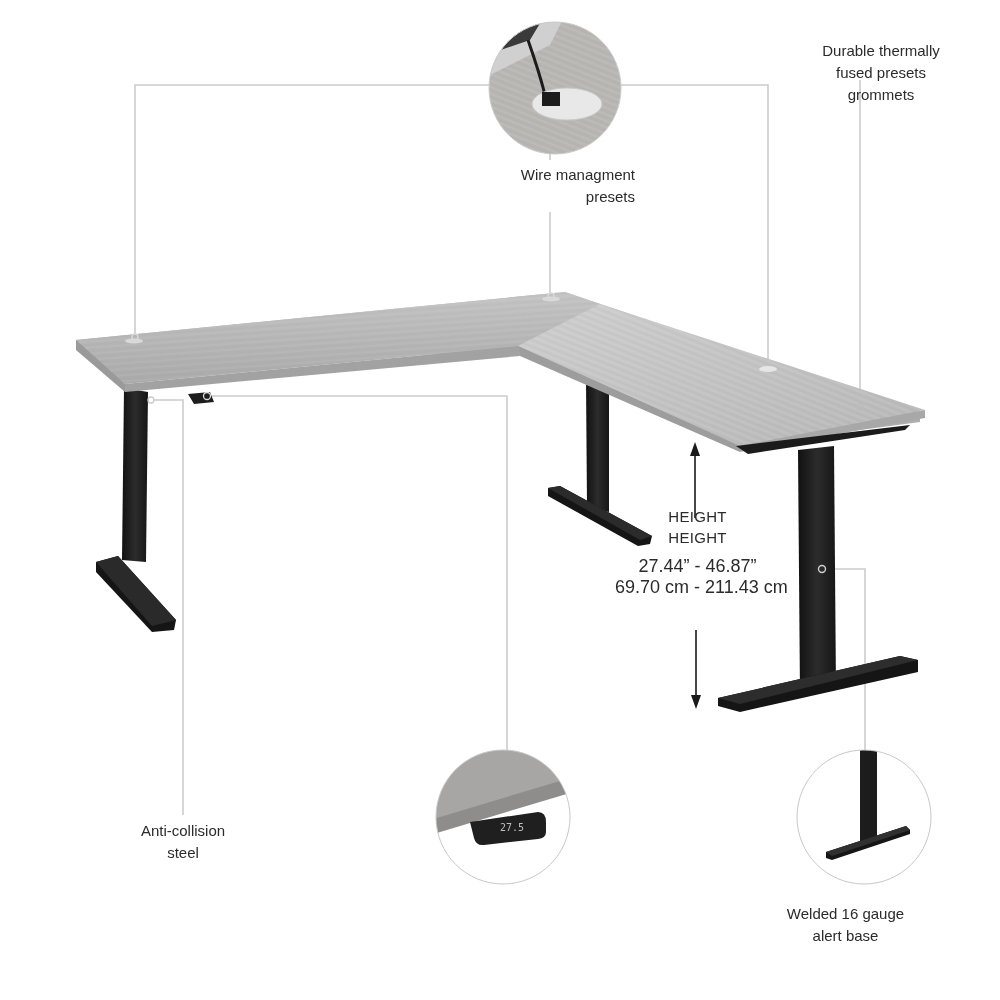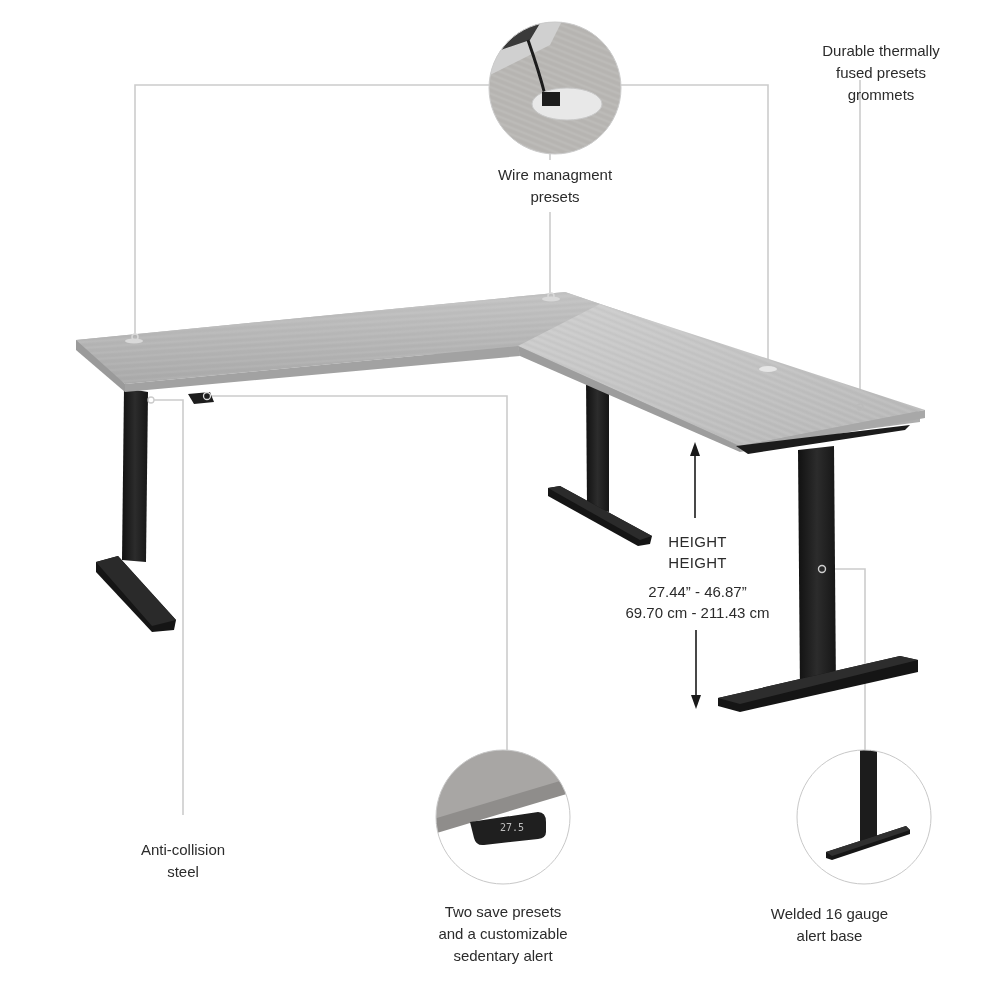--- a/index.html
+++ b/index.html
@@ -3,21 +3,21 @@
 <meta charset="utf-8">
 <style>
   html, body { margin:0; padding:0; background:#ffffff; }
   body { width:1000px; height:1000px; position:relative; overflow:hidden;
          font-family:"Liberation Sans", "DejaVu Sans", sans-serif; color:#2a2a2a; }
   .stage { position:absolute; left:0; top:0; width:1000px; height:1000px; }
   svg.art { position:absolute; left:0; top:0; }
   .label { position:absolute; text-align:center; font-size:15px; line-height:22px; color:#2b2b2b; white-space:nowrap; }
   .label div { display:block; }
   .height-title { font-size:15px; line-height:21px; letter-spacing:0.3px; }
-  .height-vals { font-size:15px; line-height:21px; }
+  .height-vals { font-size:18px; line-height:21px; }
 </style>
 </head>
 <body>
 
 <div class="stage">
 
 <svg class="art" width="1000" height="1000" viewBox="0 0 1000 1000">
   <defs>
     <linearGradient id="topGrad" x1="0" y1="0" x2="0" y2="1">
       <stop offset="0" stop-color="#c4c4c4"></stop>
@@ -145,41 +145,36 @@
   </g>
   <circle cx="864" cy="817" r="67" fill="none" stroke="#c8c8c8" stroke-width="1"></circle>
 </svg>
 
 <div class="label" style="left:806px; top:12px; width:150px;margin-top:28px;">
   <div>Durable thermally</div>
   <div>fused presets</div>
   <div>grommets</div>
 </div>
 
-<div class="label" style="left:475px; top:164px; width:160px;">
+<div class="label" style="left:475px; top:164px; width:160px;text-align:right;">
   <div>Wire managment</div>
   <div>presets</div>
 </div>
 
-<div class="label" style="left:615px; top:531px; width:165px;">
+<div class="label" style="left:615px; top:506px; width:165px;">
   <div class="height-title">HEIGHT</div>
   <div class="height-title">HEIGHT</div>
   <div class="height-vals" style="margin-top:8px;">27.44” - 46.87”</div>
   <div class="height-vals">69.70 cm - 211.43 cm</div>
 </div>
 
-<div class="label" style="left:118px; top:820px; width:130px;margin-top:19px;">
+<div class="label" style="left:118px; top:820px; width:130px;">
   <div>Anti-collision</div>
   <div>steel</div>
 </div>
 
-<div class="label" style="left:423px; top:901px; width:160px;">
-  <div>Two save presets</div>
-  <div>and a customizable</div>
-  <div>sedentary alert</div>
-</div>
 
-<div class="label" style="left:751px; top:903px; width:157px;text-align:center;">
+<div class="label" style="left:767px; top:903px; width:157px;text-align:center;">
   <div>Welded 16 gauge</div>
   <div>alert base</div>
 </div>
 
 </div>
 
 </body></html>

